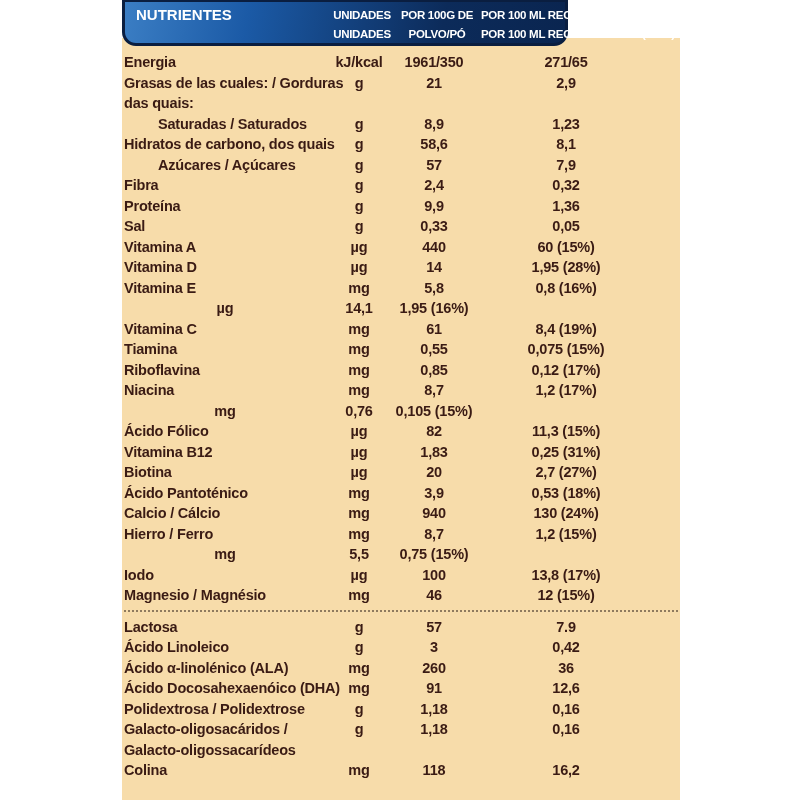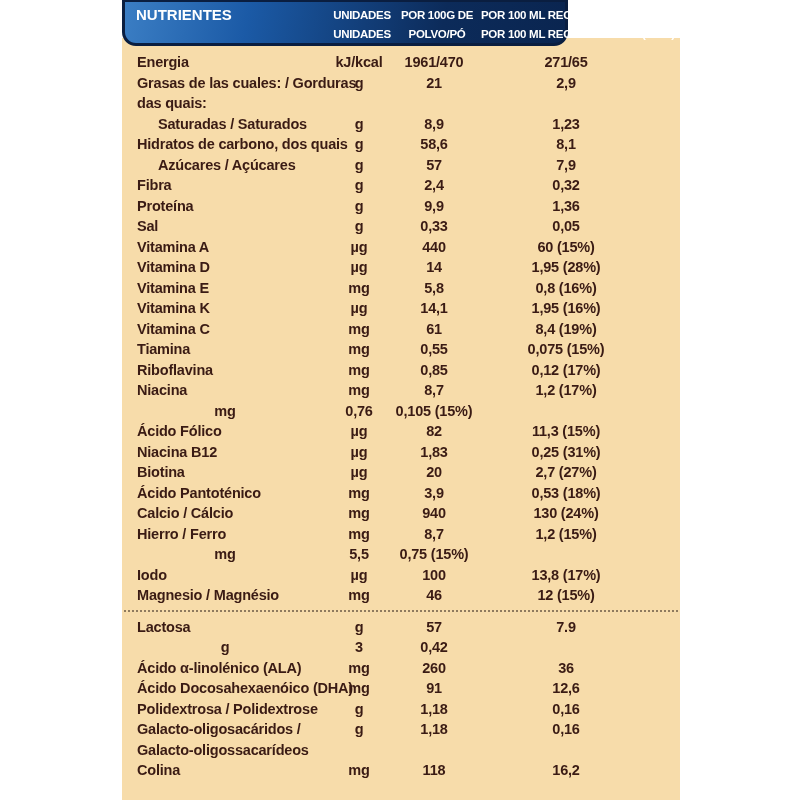--- a/index.html
+++ b/index.html
@@ -63,21 +63,21 @@
     grid-template-columns:206px 62px 88px 176px;
     align-items:start;
   }
   .c{
     font-weight:bold;
     font-size:14.5px;
     letter-spacing:-0.2px;
     line-height:20.5px;
     white-space:nowrap;
   }
-  .c.label{padding-left:15px;}
+  .c.label{padding-left:2px;}
   .row.indent .c.label{padding-left:36px;}
   .c.label .l1,.c.label .l2{display:block;}
   .c.unit,.c.g100,.c.ml100{text-align:center;}
 
   .section-divider{
     position:relative;z-index:1;
     background:var(--body-bg);
     padding:4px 2px 3px 2px;
   }
   .section-divider .dotline{
@@ -107,21 +107,21 @@
       </div>
     </div>
 
     <div class="tbody tbody-main" id="rows-main">
   <div class="row">
     <div class="c label">
       <span class="l1">Energia</span>
 
     </div>
     <div class="c unit">kJ/kcal</div>
-    <div class="c g100">1961/470</div>
+    <div class="c g100">1961/350</div>
     <div class="c ml100">271/65</div>
   </div>
 
   <div class="row">
     <div class="c label">
       <span class="l1">Grasas de las cuales: / Gorduras</span>
       <span class="l2">das quais:</span>
     </div>
     <div class="c unit">g</div>
     <div class="c g100">21</div>
@@ -211,24 +211,20 @@
     <div class="c label">
       <span class="l1">Vitamina E</span>
 
     </div>
     <div class="c unit">mg</div>
     <div class="c g100">5,8</div>
     <div class="c ml100">0,8 (16%)</div>
   </div>
 
   <div class="row">
-    <div class="c label">
-      <span class="l1">Vitamina K</span>
-
-    </div>
     <div class="c unit">µg</div>
     <div class="c g100">14,1</div>
     <div class="c ml100">1,95 (16%)</div>
   </div>
 
   <div class="row">
     <div class="c label">
       <span class="l1">Vitamina C</span>
 
     </div>
@@ -278,21 +274,21 @@
       <span class="l1">Ácido Fólico</span>
 
     </div>
     <div class="c unit">µg</div>
     <div class="c g100">82</div>
     <div class="c ml100">11,3 (15%)</div>
   </div>
 
   <div class="row">
     <div class="c label">
-      <span class="l1">Niacina B12</span>
+      <span class="l1">Vitamina B12</span>
 
     </div>
     <div class="c unit">µg</div>
     <div class="c g100">1,83</div>
     <div class="c ml100">0,25 (31%)</div>
   </div>
 
   <div class="row">
     <div class="c label">
       <span class="l1">Biotina</span>
@@ -369,20 +365,24 @@
     <div class="c label">
       <span class="l1">Lactosa</span>
 
     </div>
     <div class="c unit">g</div>
     <div class="c g100">57</div>
     <div class="c ml100">7.9</div>
   </div>
 
   <div class="row">
+    <div class="c label">
+      <span class="l1">Ácido Linoleico</span>
+
+    </div>
     <div class="c unit">g</div>
     <div class="c g100">3</div>
     <div class="c ml100">0,42</div>
   </div>
 
   <div class="row">
     <div class="c label">
       <span class="l1">Ácido α-linolénico (ALA)</span>
 
     </div>

